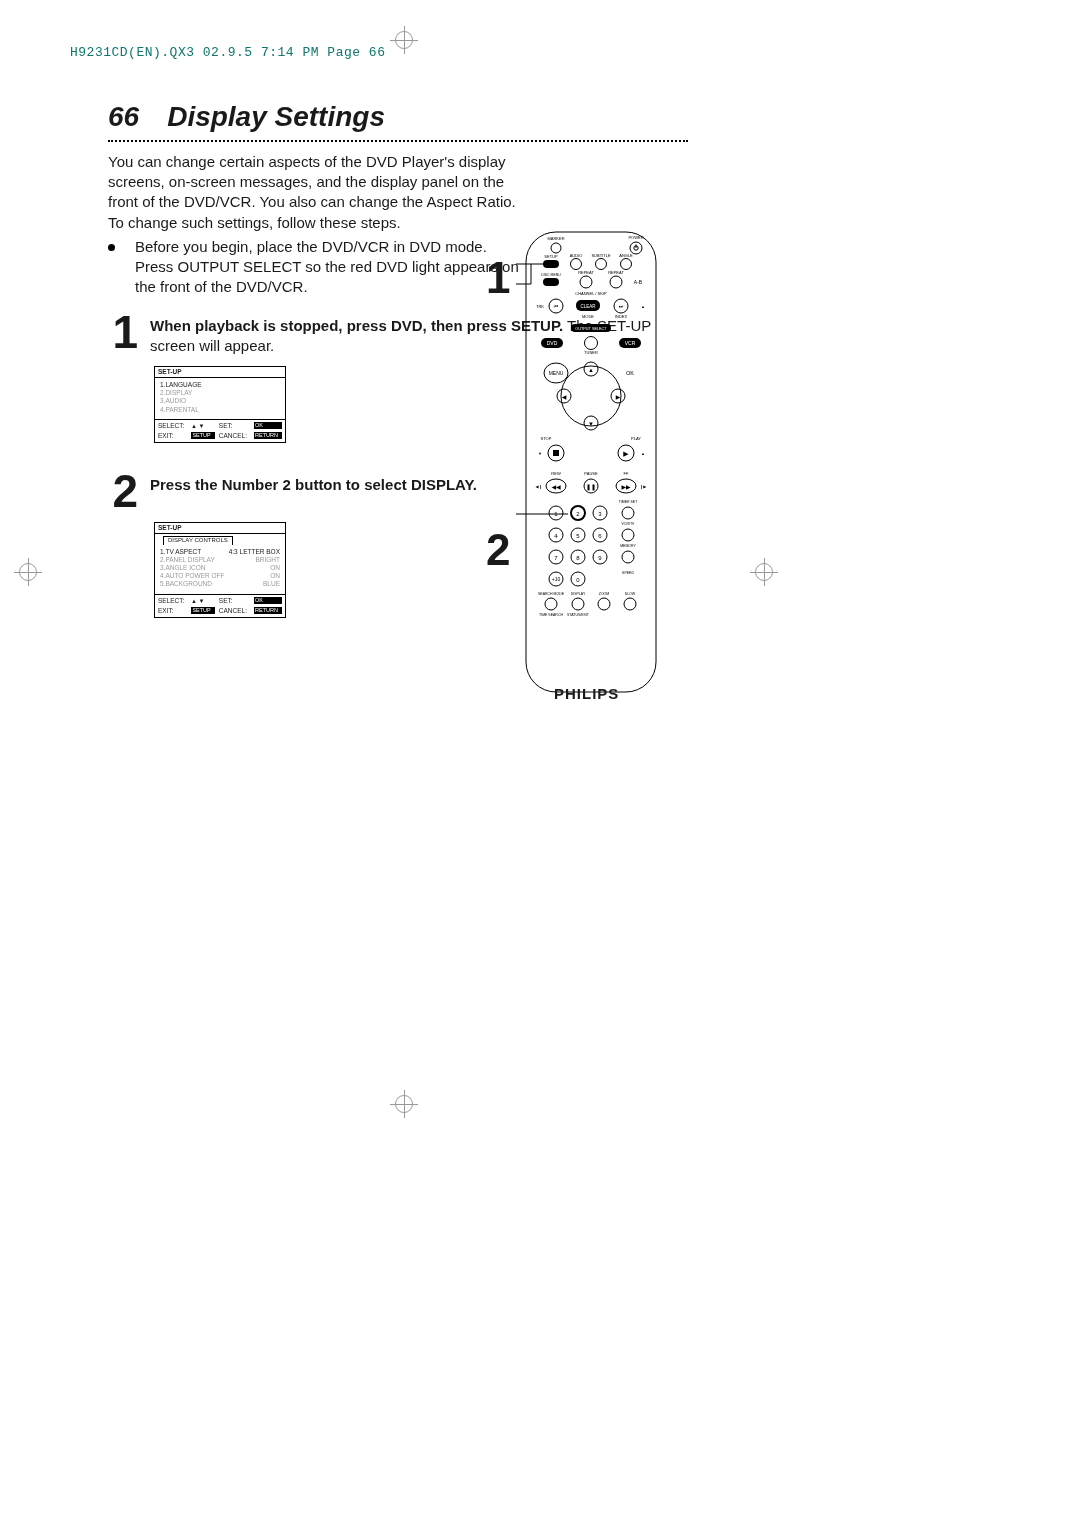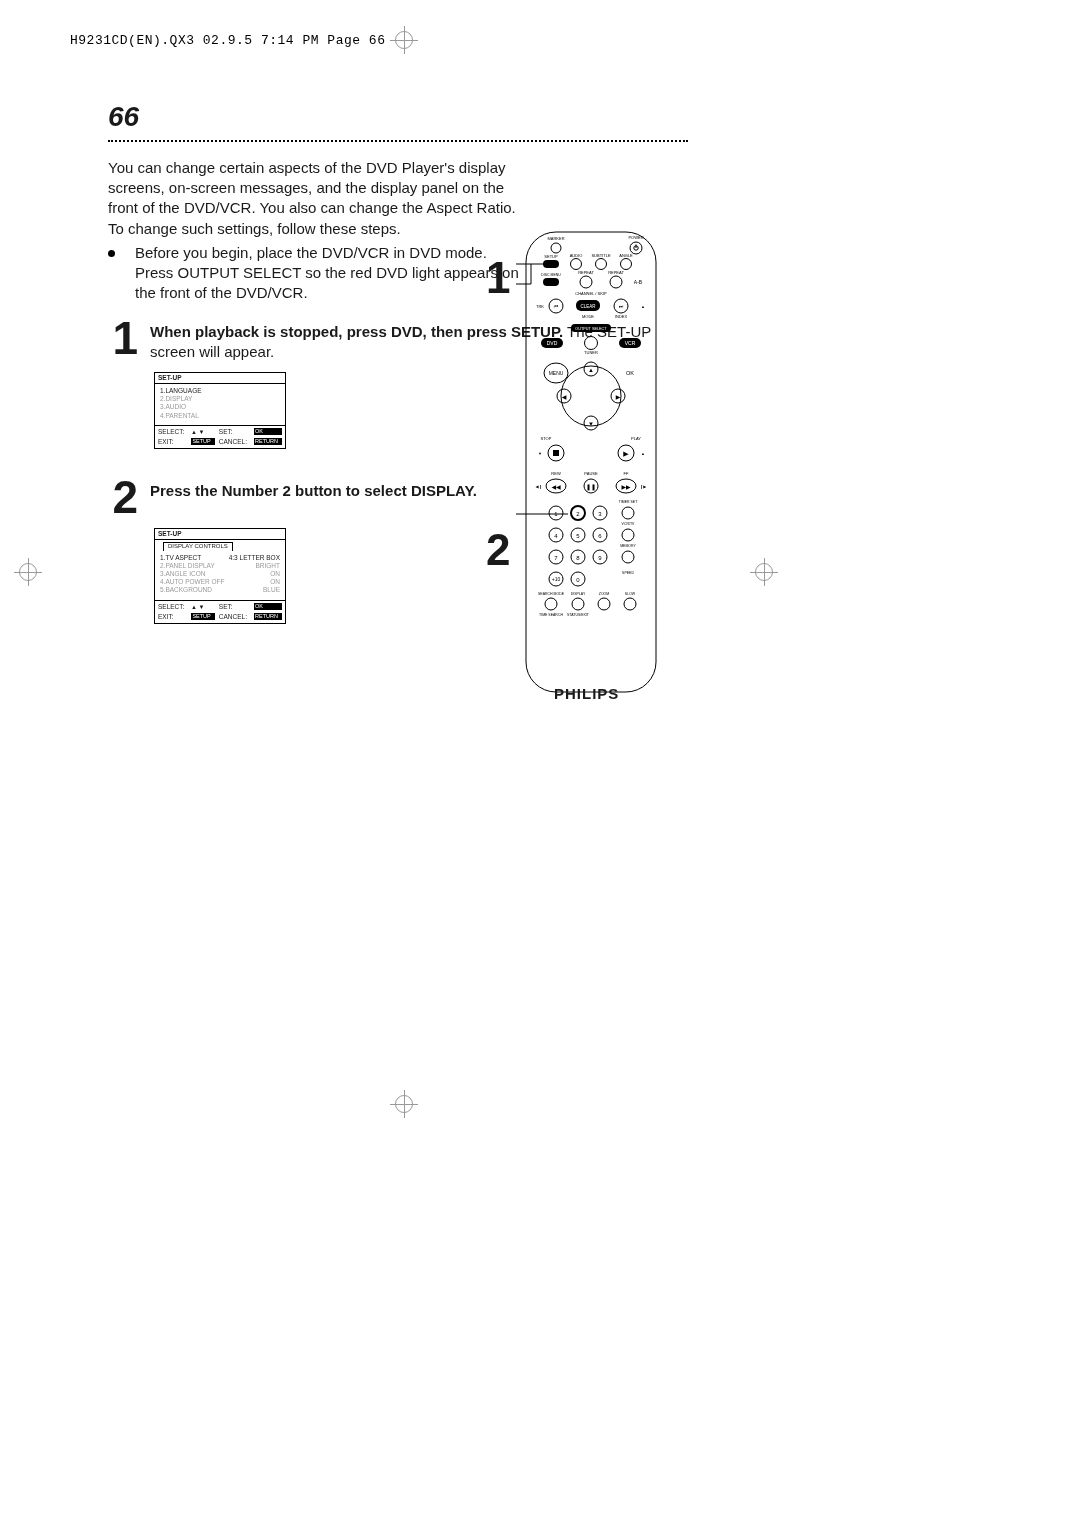--- a/index.html
+++ b/index.html
@@ -9,25 +9,25 @@
     font-family: "Helvetica Neue", Arial, sans-serif;
     color: #1a1a1a;
     width: 1080px;
     height: 1528px;
     position: relative;
     font-size: 16px;
     line-height: 1.35;
   }
   .header-line {
     position: absolute;
-    top: 32px;
+    top: 44px;
     left: 70px;
     font-family: "Courier New", monospace;
     font-size: 13px;
-    color: #000000;
+    color: #0f766e;
     letter-spacing: 0.5px;
   }
   
   .reg-mark {
     position: absolute;
     width: 28px; height: 28px;
   }
   .reg-mark::before, .reg-mark::after {
     content: "";
     position: absolute;
@@ -73,21 +73,21 @@
     font-weight: 700;
     font-size: 28px;
   }
   .dotted {
     margin-top: 4px;
     border: none;
     border-top: 2px dotted #000;
     width: 580px;
   }
   .intro {
-    margin-top: 16px;
+    margin-top: 10px;
     width: 420px;
     font-size: 15px;
   }
   .bullet-row {
     display: flex;
     width: 420px;
     margin-top: 4px;
     gap: 20px;
   }
   .bullet-dot {
@@ -209,20 +209,21 @@
 <div class="reg-mark rm-right">
     <div class="circ"></div>
   </div>
 <div class="reg-mark rm-bottom">
     <div class="circ"></div>
   </div>
 
 <div class="content">
   <div class="title-row">
     <span class="page-num-title">66</span>
+    <span class="title-text">Display Settings</span>
   </div>
   <hr class="dotted">
 
   <div class="intro">You can change certain aspects of the DVD Player's display screens, on-screen messages, and the display panel on the front of the DVD/VCR. You also can change the Aspect Ratio. To change such settings, follow these steps.</div>
 
   <div class="bullet-row">
     <div class="bullet-dot"></div>
     <div class="bullet-text">Before you begin, place the DVD/VCR in DVD mode. Press OUTPUT SELECT so the red DVD light appears on the front of the DVD/VCR.</div>
   </div>
 

